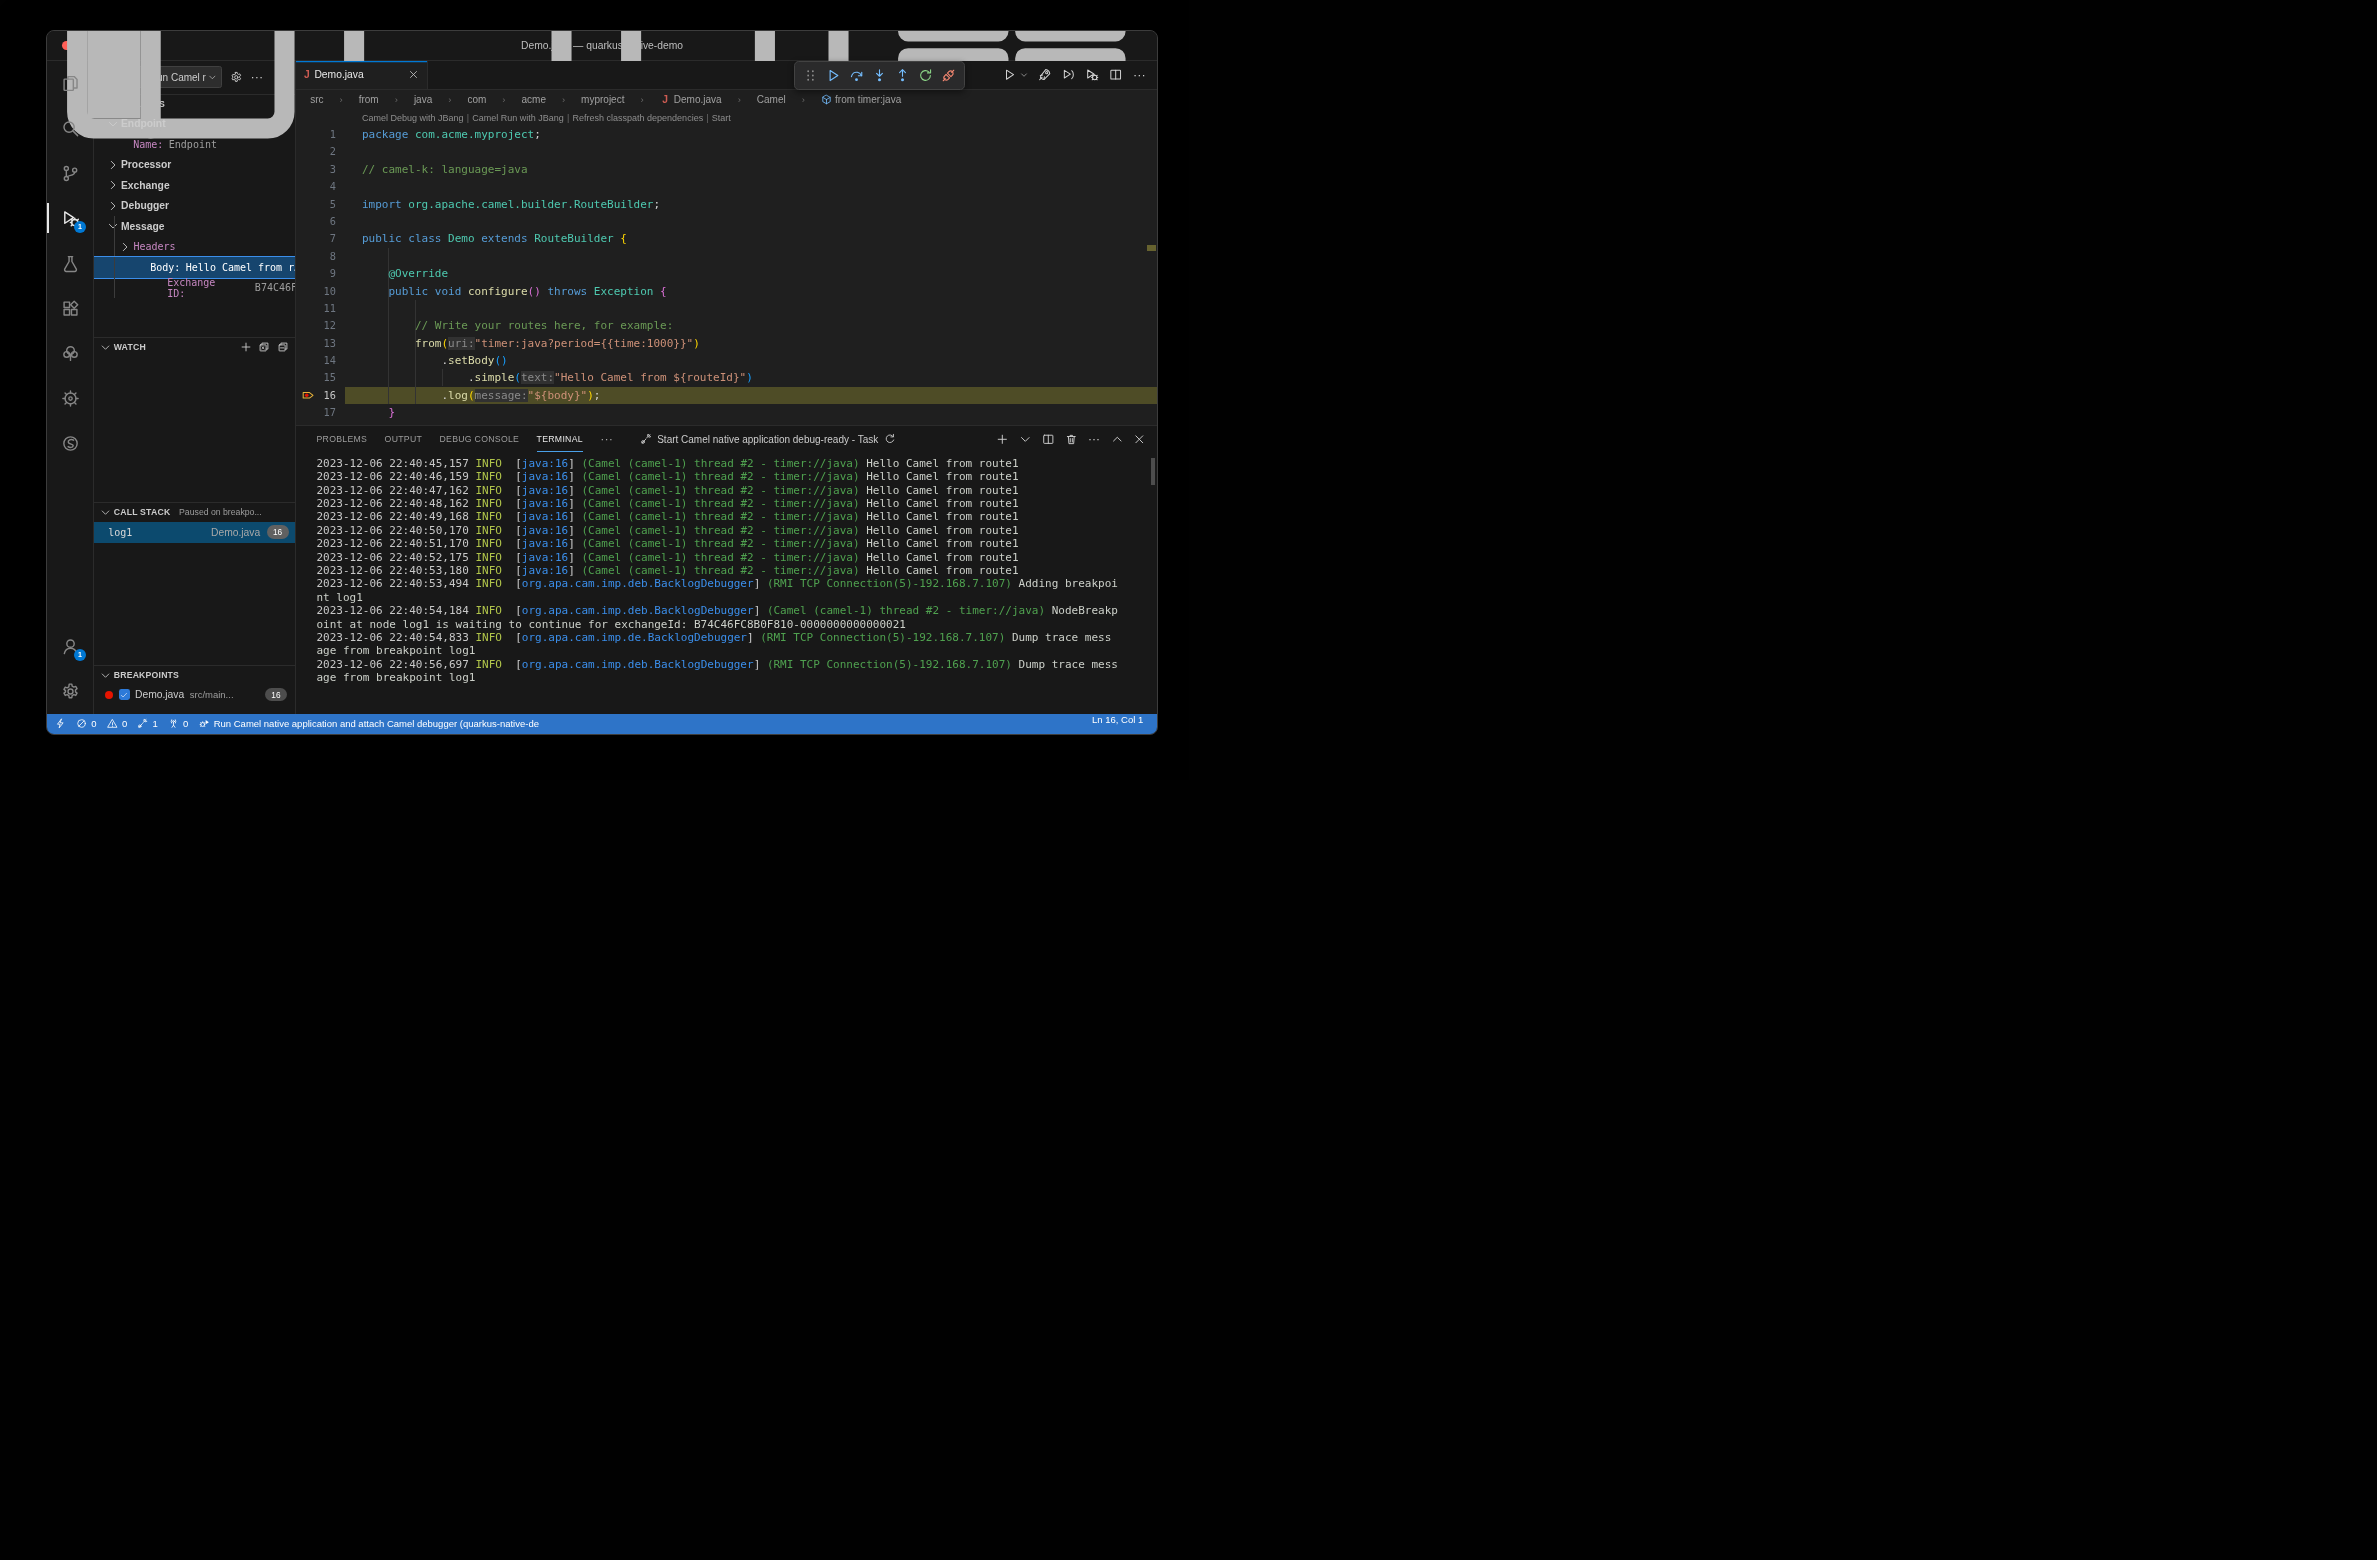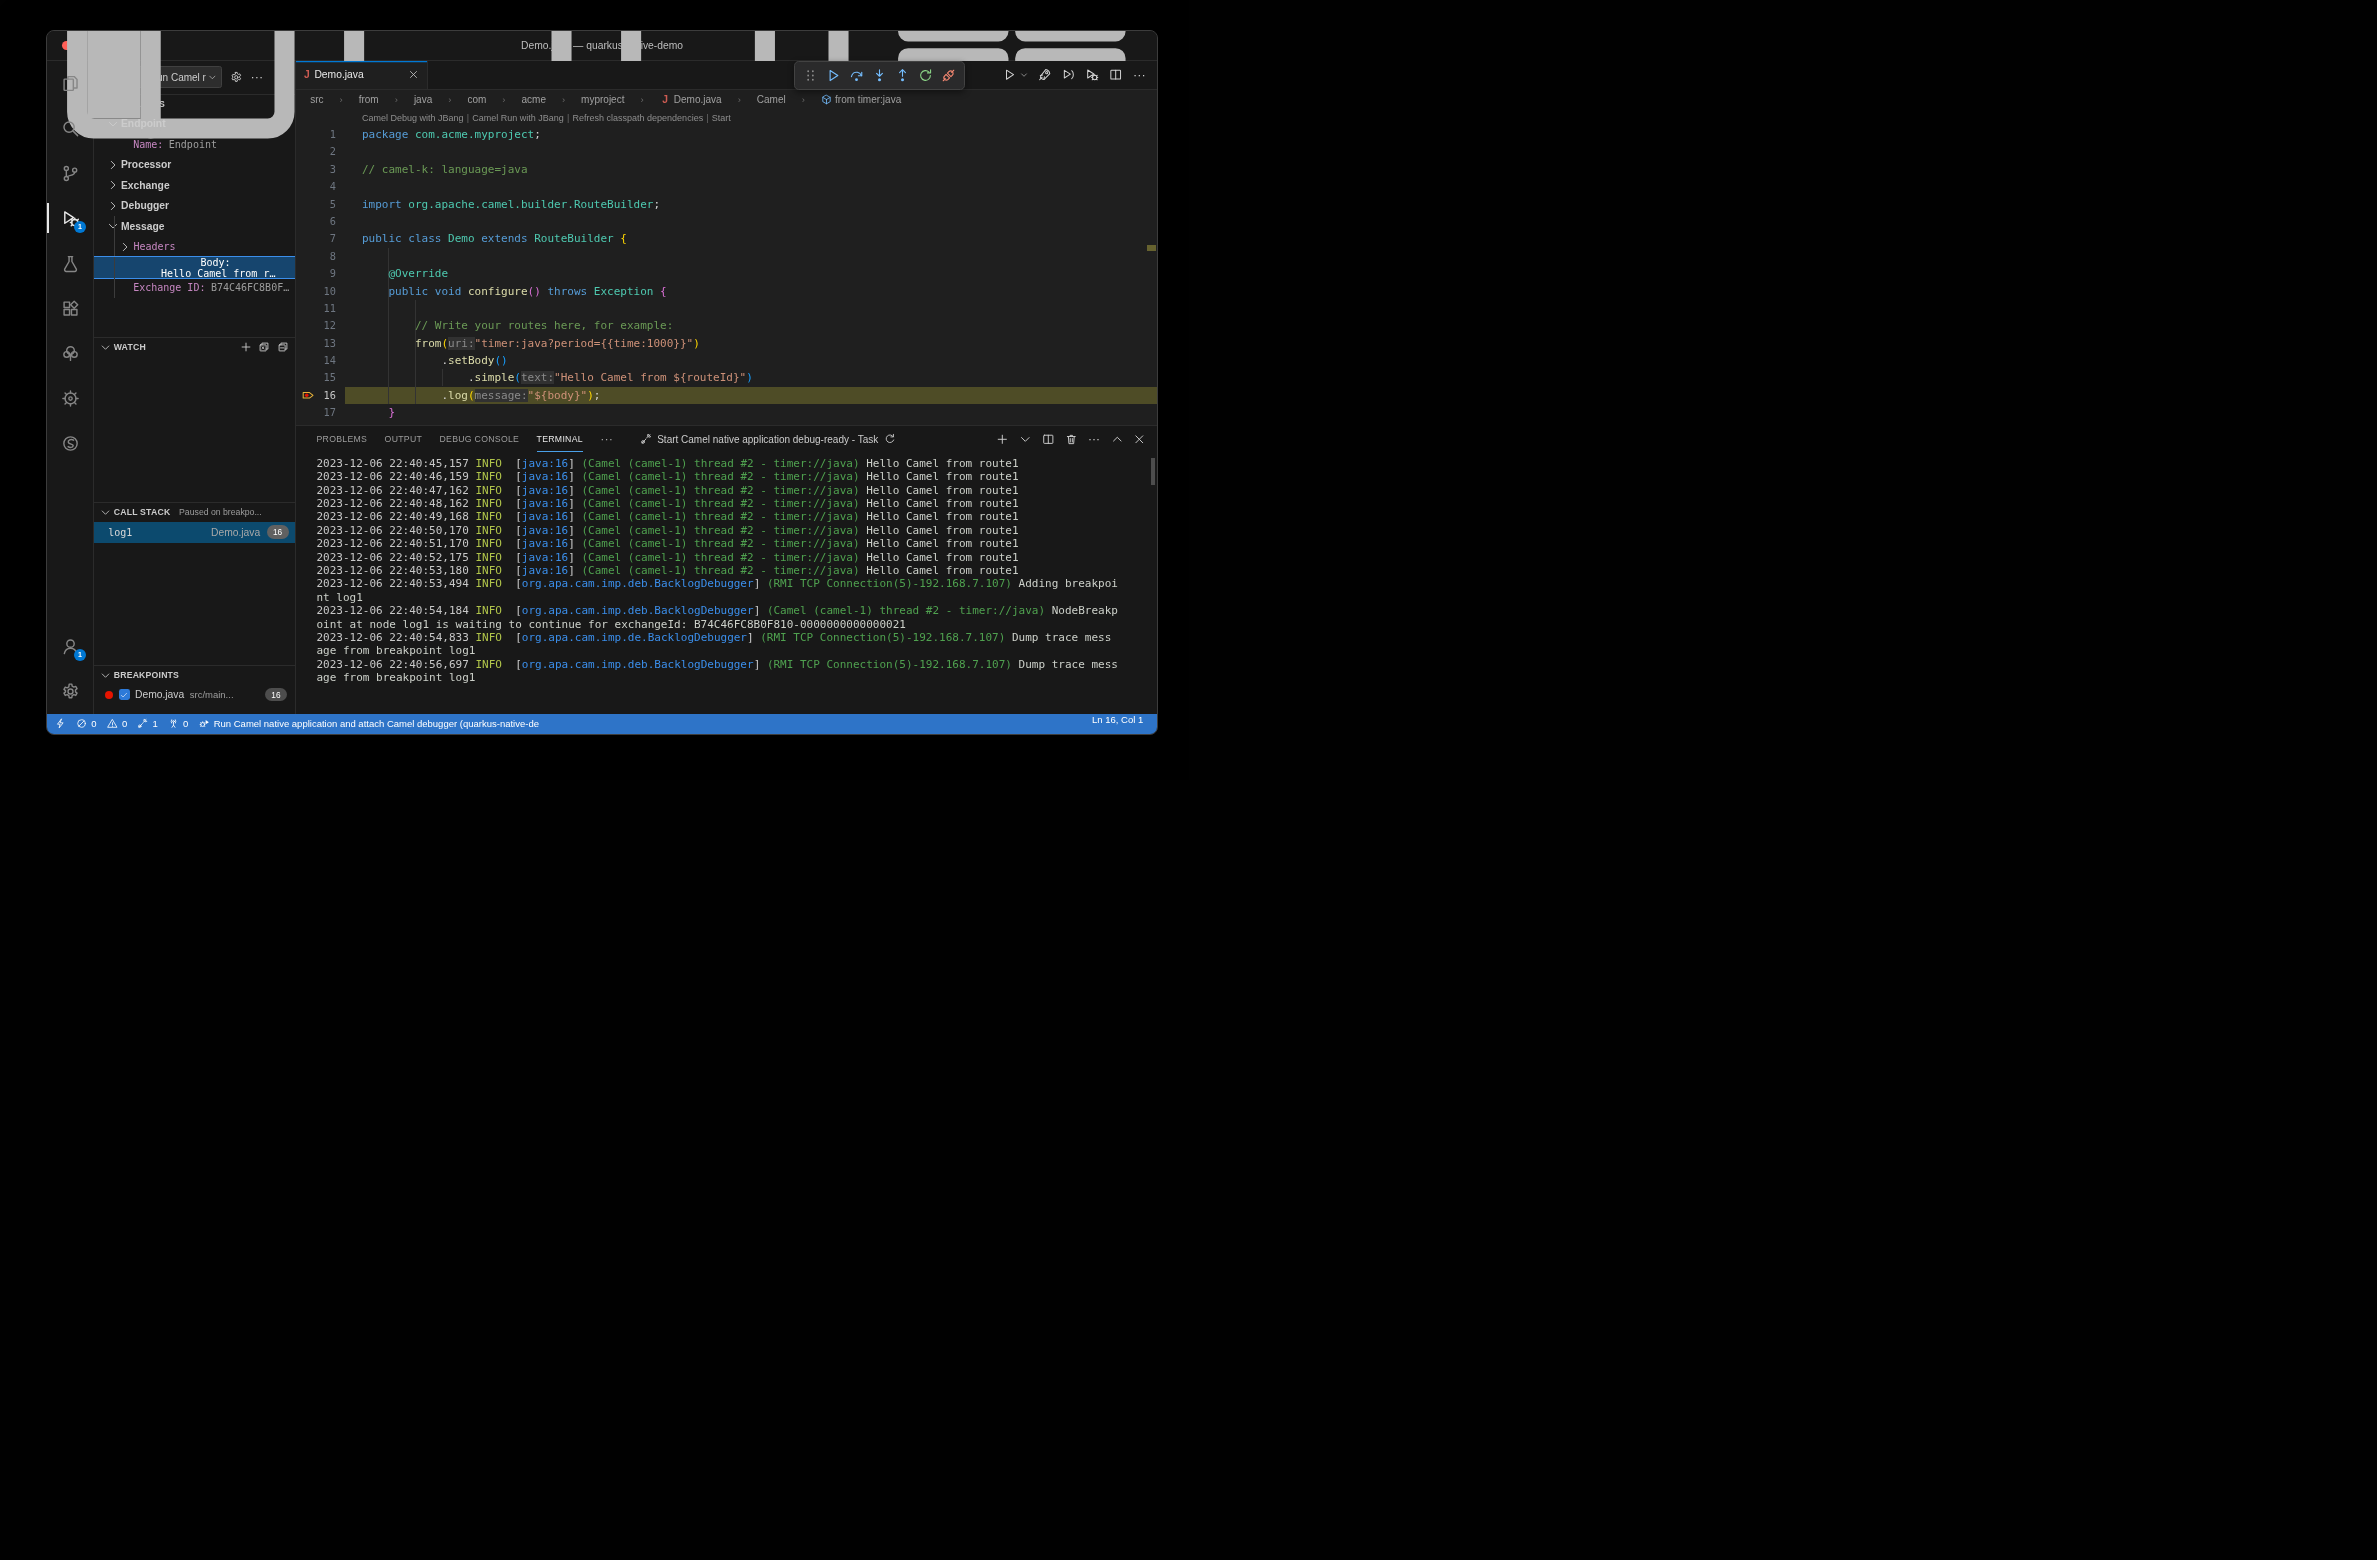--- a/index.html
+++ b/index.html
@@ -378,27 +378,27 @@
               </div>
               <div class="trow" style="padding-left: 25px;">
                 <span class="guideline"></span>
                 <span class="ic tw" data-icon="chevron-right">
                   <svg viewBox="0 0 16 16" fill="none" stroke="currentColor" stroke-width="1.2" stroke-linecap="round" stroke-linejoin="round">
                     <path d="M5.8 3.2L10.6 8l-4.8 4.8"></path>
                   </svg>
                 </span>
                 <span class="tprop mono">Headers</span>
               </div>
-              <div class="trow sel" style="padding-left: 42px; flex-direction: column;">
+              <div class="trow sel" style="padding-left: 42px;">
                 <span class="guideline"></span>
                 <span class="tw-sp"></span>
                 <span class="tkey mono">Body:</span>
                 <span class="tval mono">Hello Camel from r…</span>
               </div>
-              <div class="trow" style="padding-left: 25px;">
+              <div class="trow" style="padding-left: 25px; gap: 34px;">
                 <span class="guideline"></span>
                 <span class="tw-sp"></span>
                 <span class="tkey mono">Exchange ID:</span>
                 <span class="tval mono">B74C46FC8B0F…</span>
               </div>
             </div>
         </section>
 
         <section class="sect sect-watch">
           <div class="sect-head">

